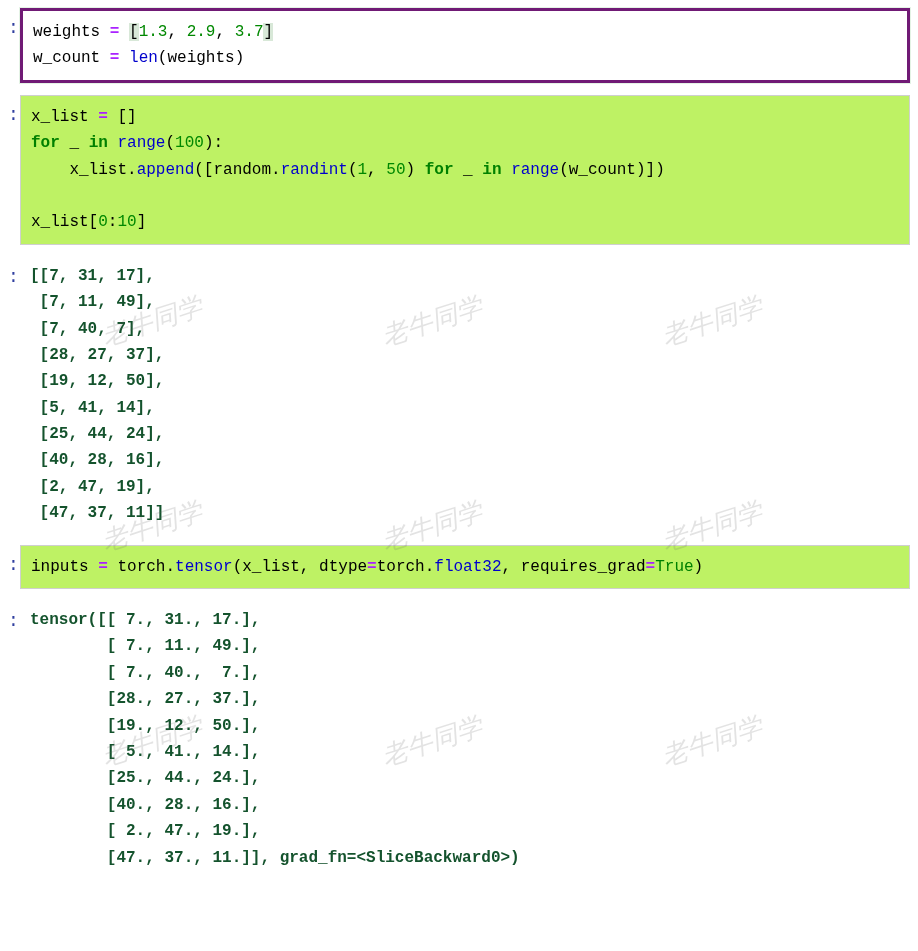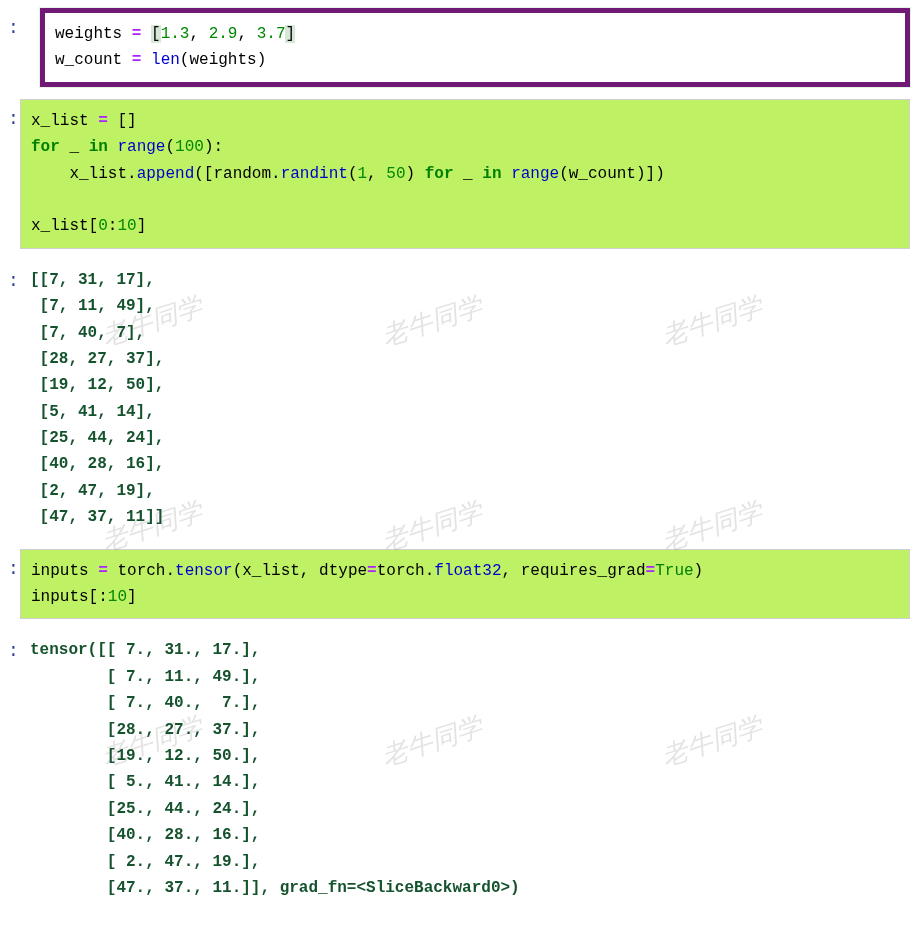--- a/index.html
+++ b/index.html
@@ -24,23 +24,22 @@
     font-size: 18px;
     top: 6px;
   }
   .input-cell {
     background: #bef264;
     border: 1px solid #cfcfcf;
     padding: 8px 10px;
   }
   .input-cell.selected {
     background: #ffffff;
-    border: 5px solid #701a75;
+    border: 3px solid #701a75;
     box-shadow: 0 0 0 1px rgba(76,175,80,0.15);
-    margin-left: 20px;
   }
   .output-cell {
     background: #ffffff;
     padding: 6px 10px;
     white-space: pre;
     color: #14532d;
     font-weight: bold;
   }
   .line { white-space: pre; }
   .s-n { color: #000; }
@@ -97,21 +96,20 @@
  [5, 41, 14],
  [25, 44, 24],
  [40, 28, 16],
  [2, 47, 19],
  [47, 37, 11]]</div>
     </div>
     <div class="cell">
       <span class="cell-marker">:</span>
       <div class="input-cell">
         <div class="line"><span class="s-n">inputs </span><span class="s-op">=</span><span class="s-n"> torch</span><span class="s-p">.</span><span class="s-attr">tensor</span><span class="s-p">(x_list, dtype</span><span class="s-op">=</span><span class="s-n">torch</span><span class="s-p">.</span><span class="s-attr">float32</span><span class="s-p">, requires_grad</span><span class="s-op">=</span><span class="s-kc">True</span><span class="s-p">)</span></div>
-        <div class="line"><span class="s-n">inputs[:</span><span class="s-num">10</span><span class="s-p">]</span></div>
       </div>
     </div>
     <div class="cell">
       <span class="cell-marker">:</span>
       <div class="output-cell">tensor([[ 7., 31., 17.],
         [ 7., 11., 49.],
         [ 7., 40.,  7.],
         [28., 27., 37.],
         [19., 12., 50.],
         [ 5., 41., 14.],

